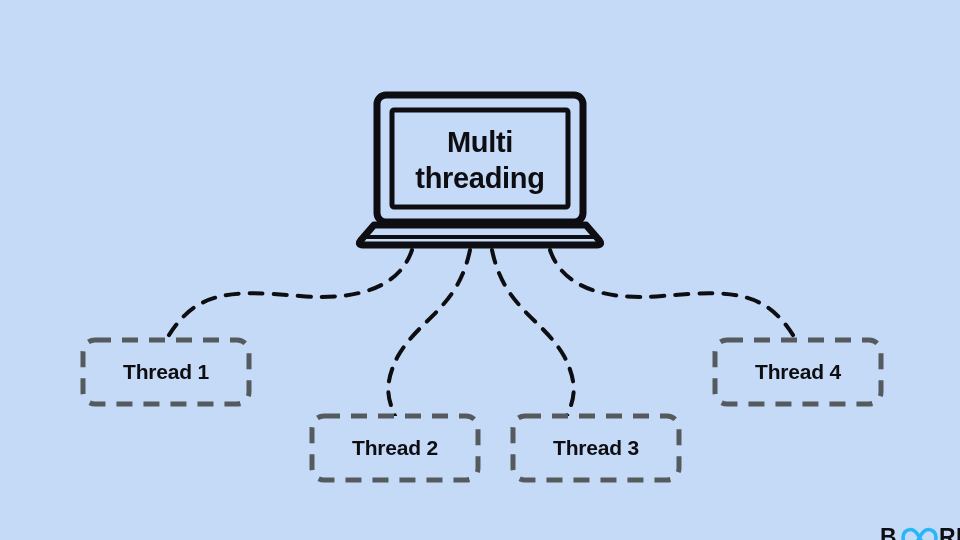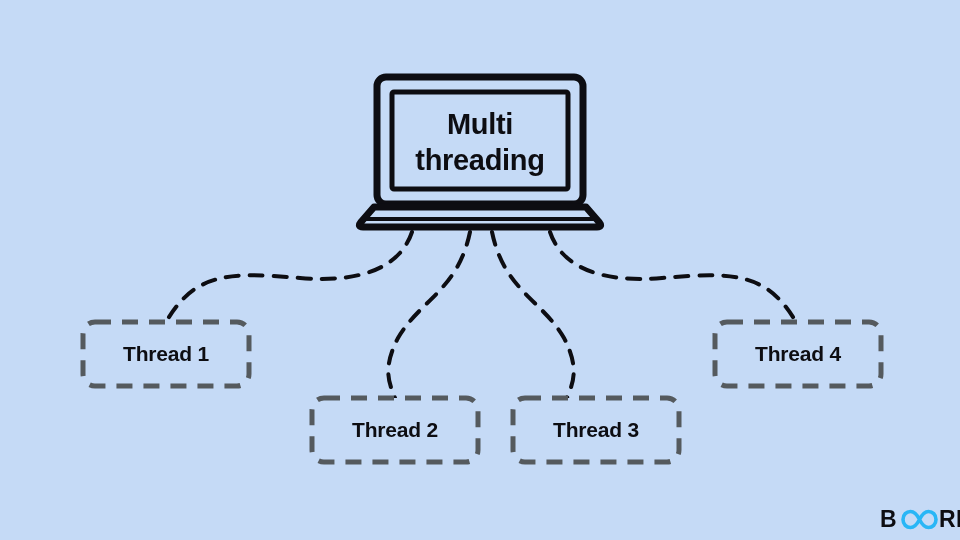--- a/index.html
+++ b/index.html
@@ -12,20 +12,21 @@
     height: 540px;
     overflow: hidden;
     font-family: "Liberation Sans", sans-serif;
     background: #c5daf6;
   }
   #stage {
     position: relative;
     width: 960px;
     height: 408px;
     background: #fca5a5;
+    margin-top: 18px;
   }
   #diagram-svg {
     position: absolute;
     left: 0;
     top: 0;
     width: 960px;
     height: 540px;
   }
   .node-label {
     font-family: "Liberation Sans", sans-serif;

